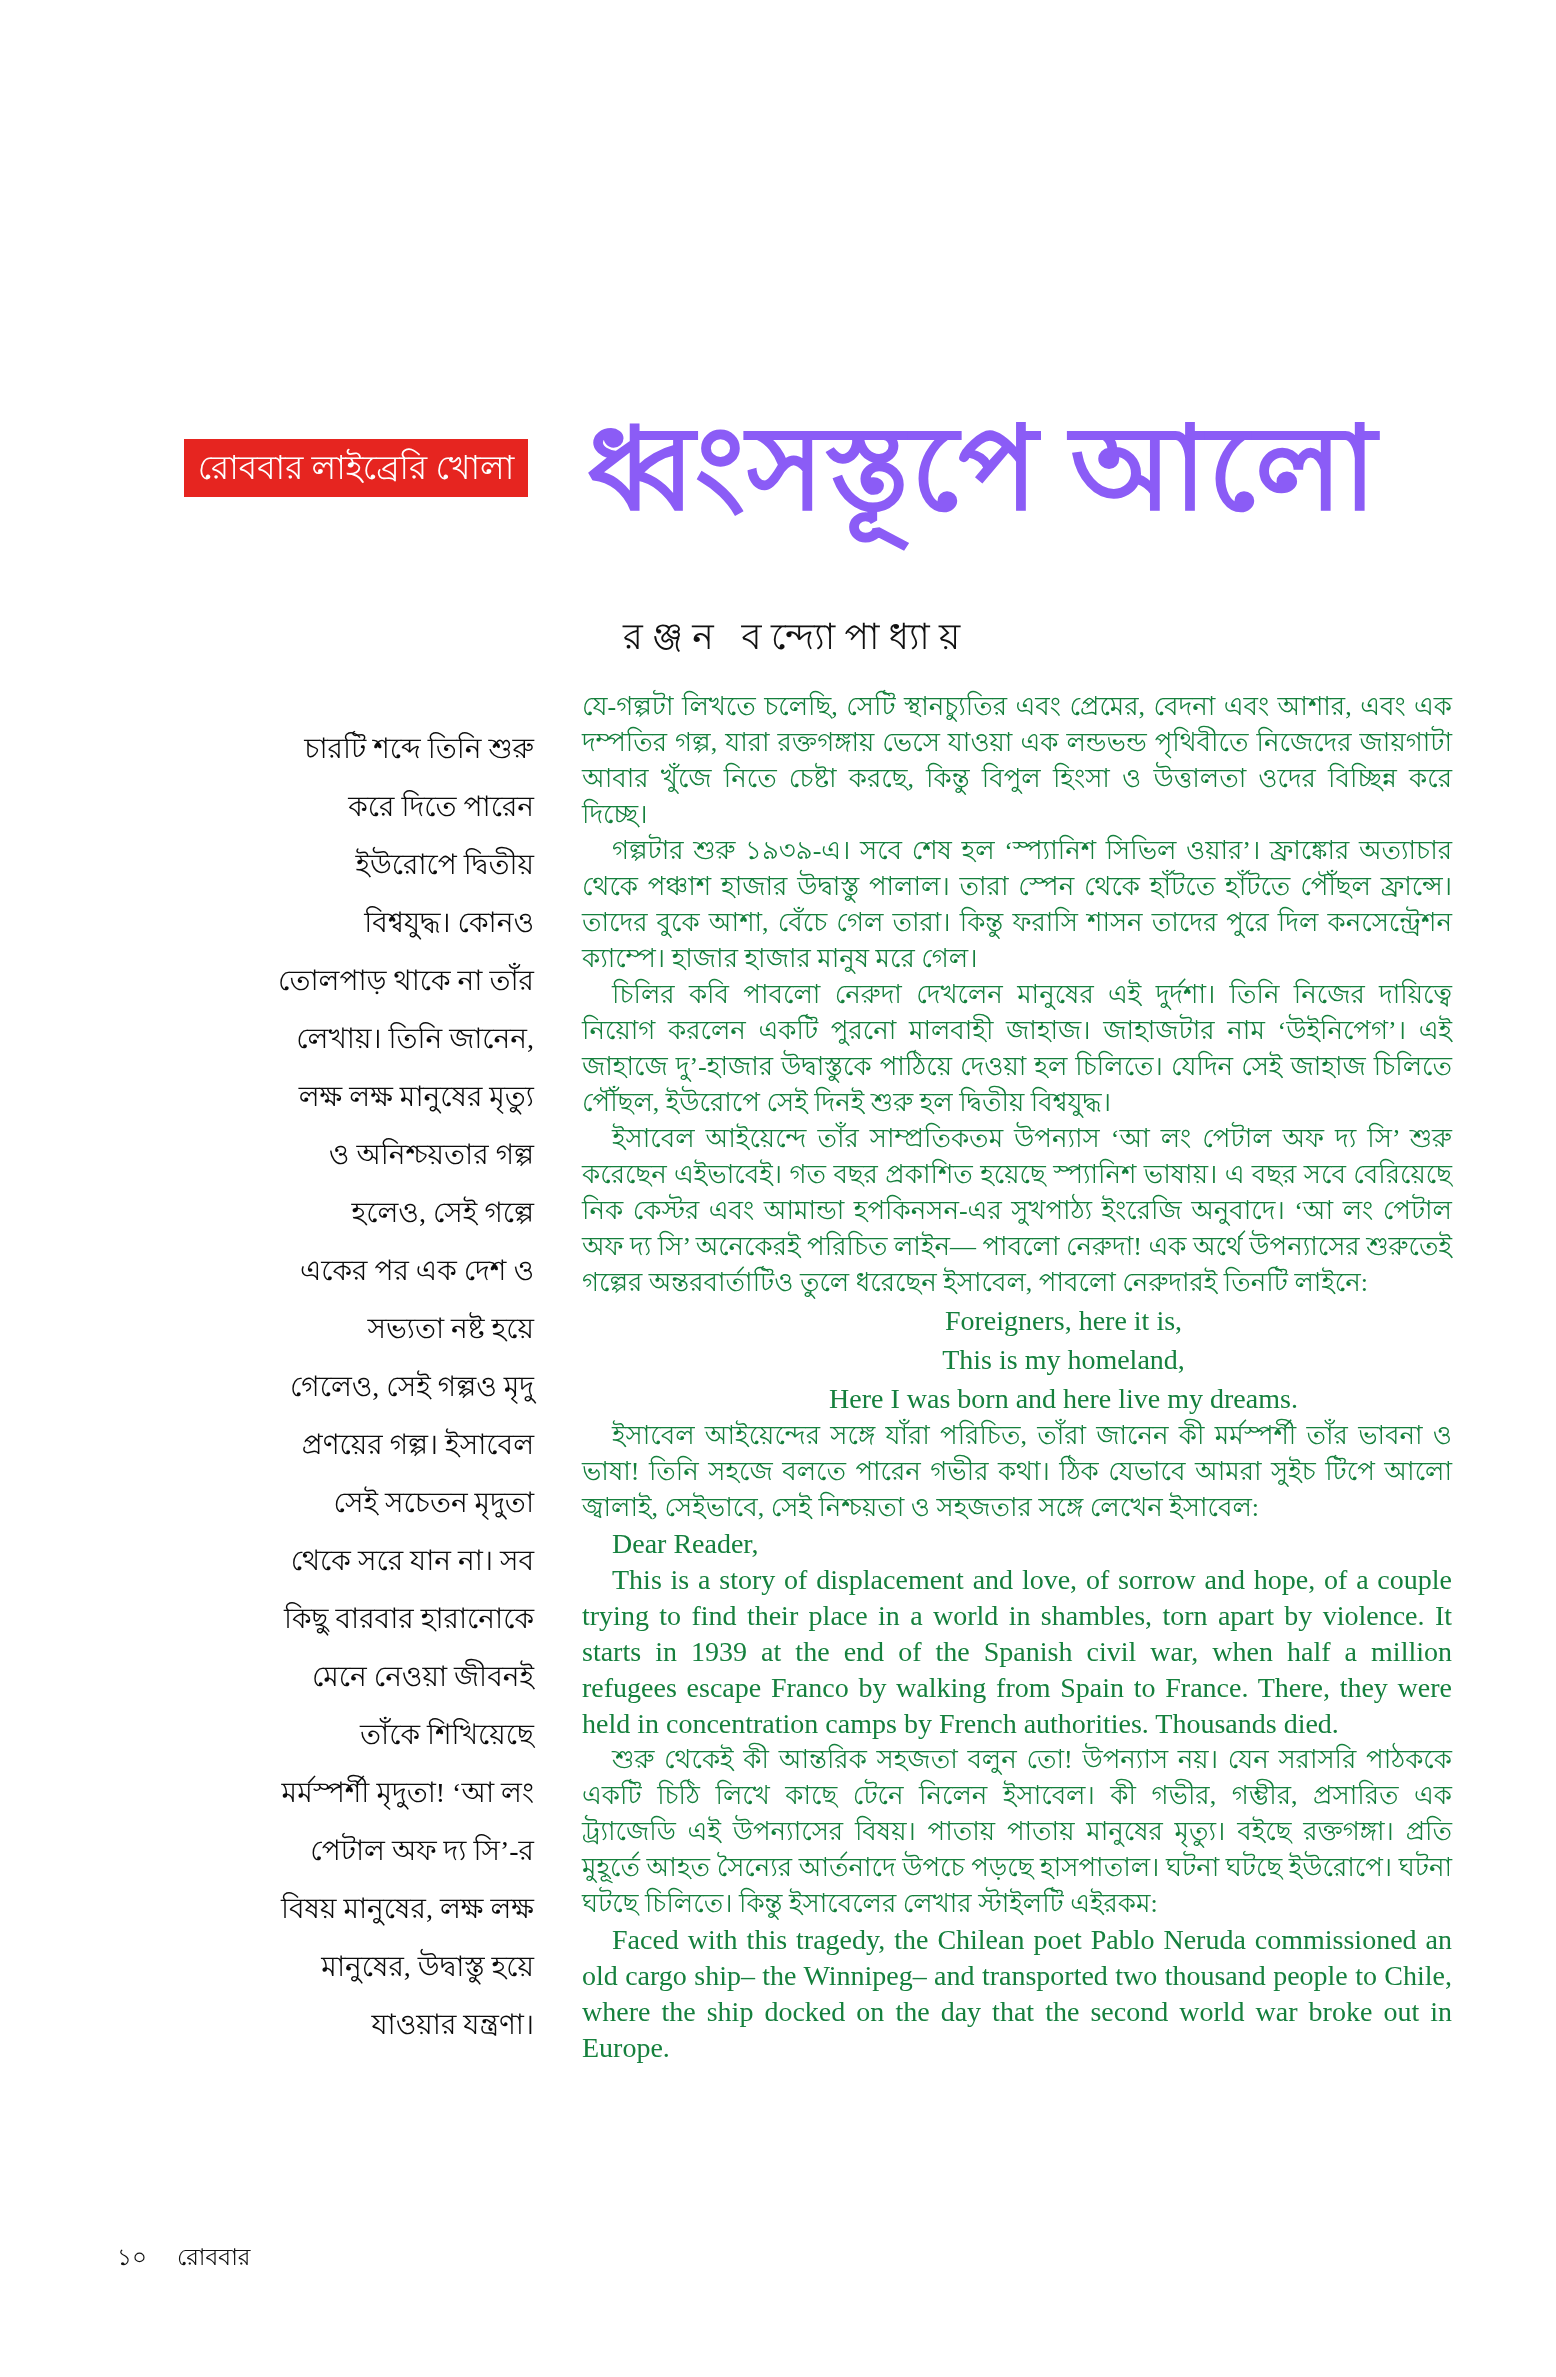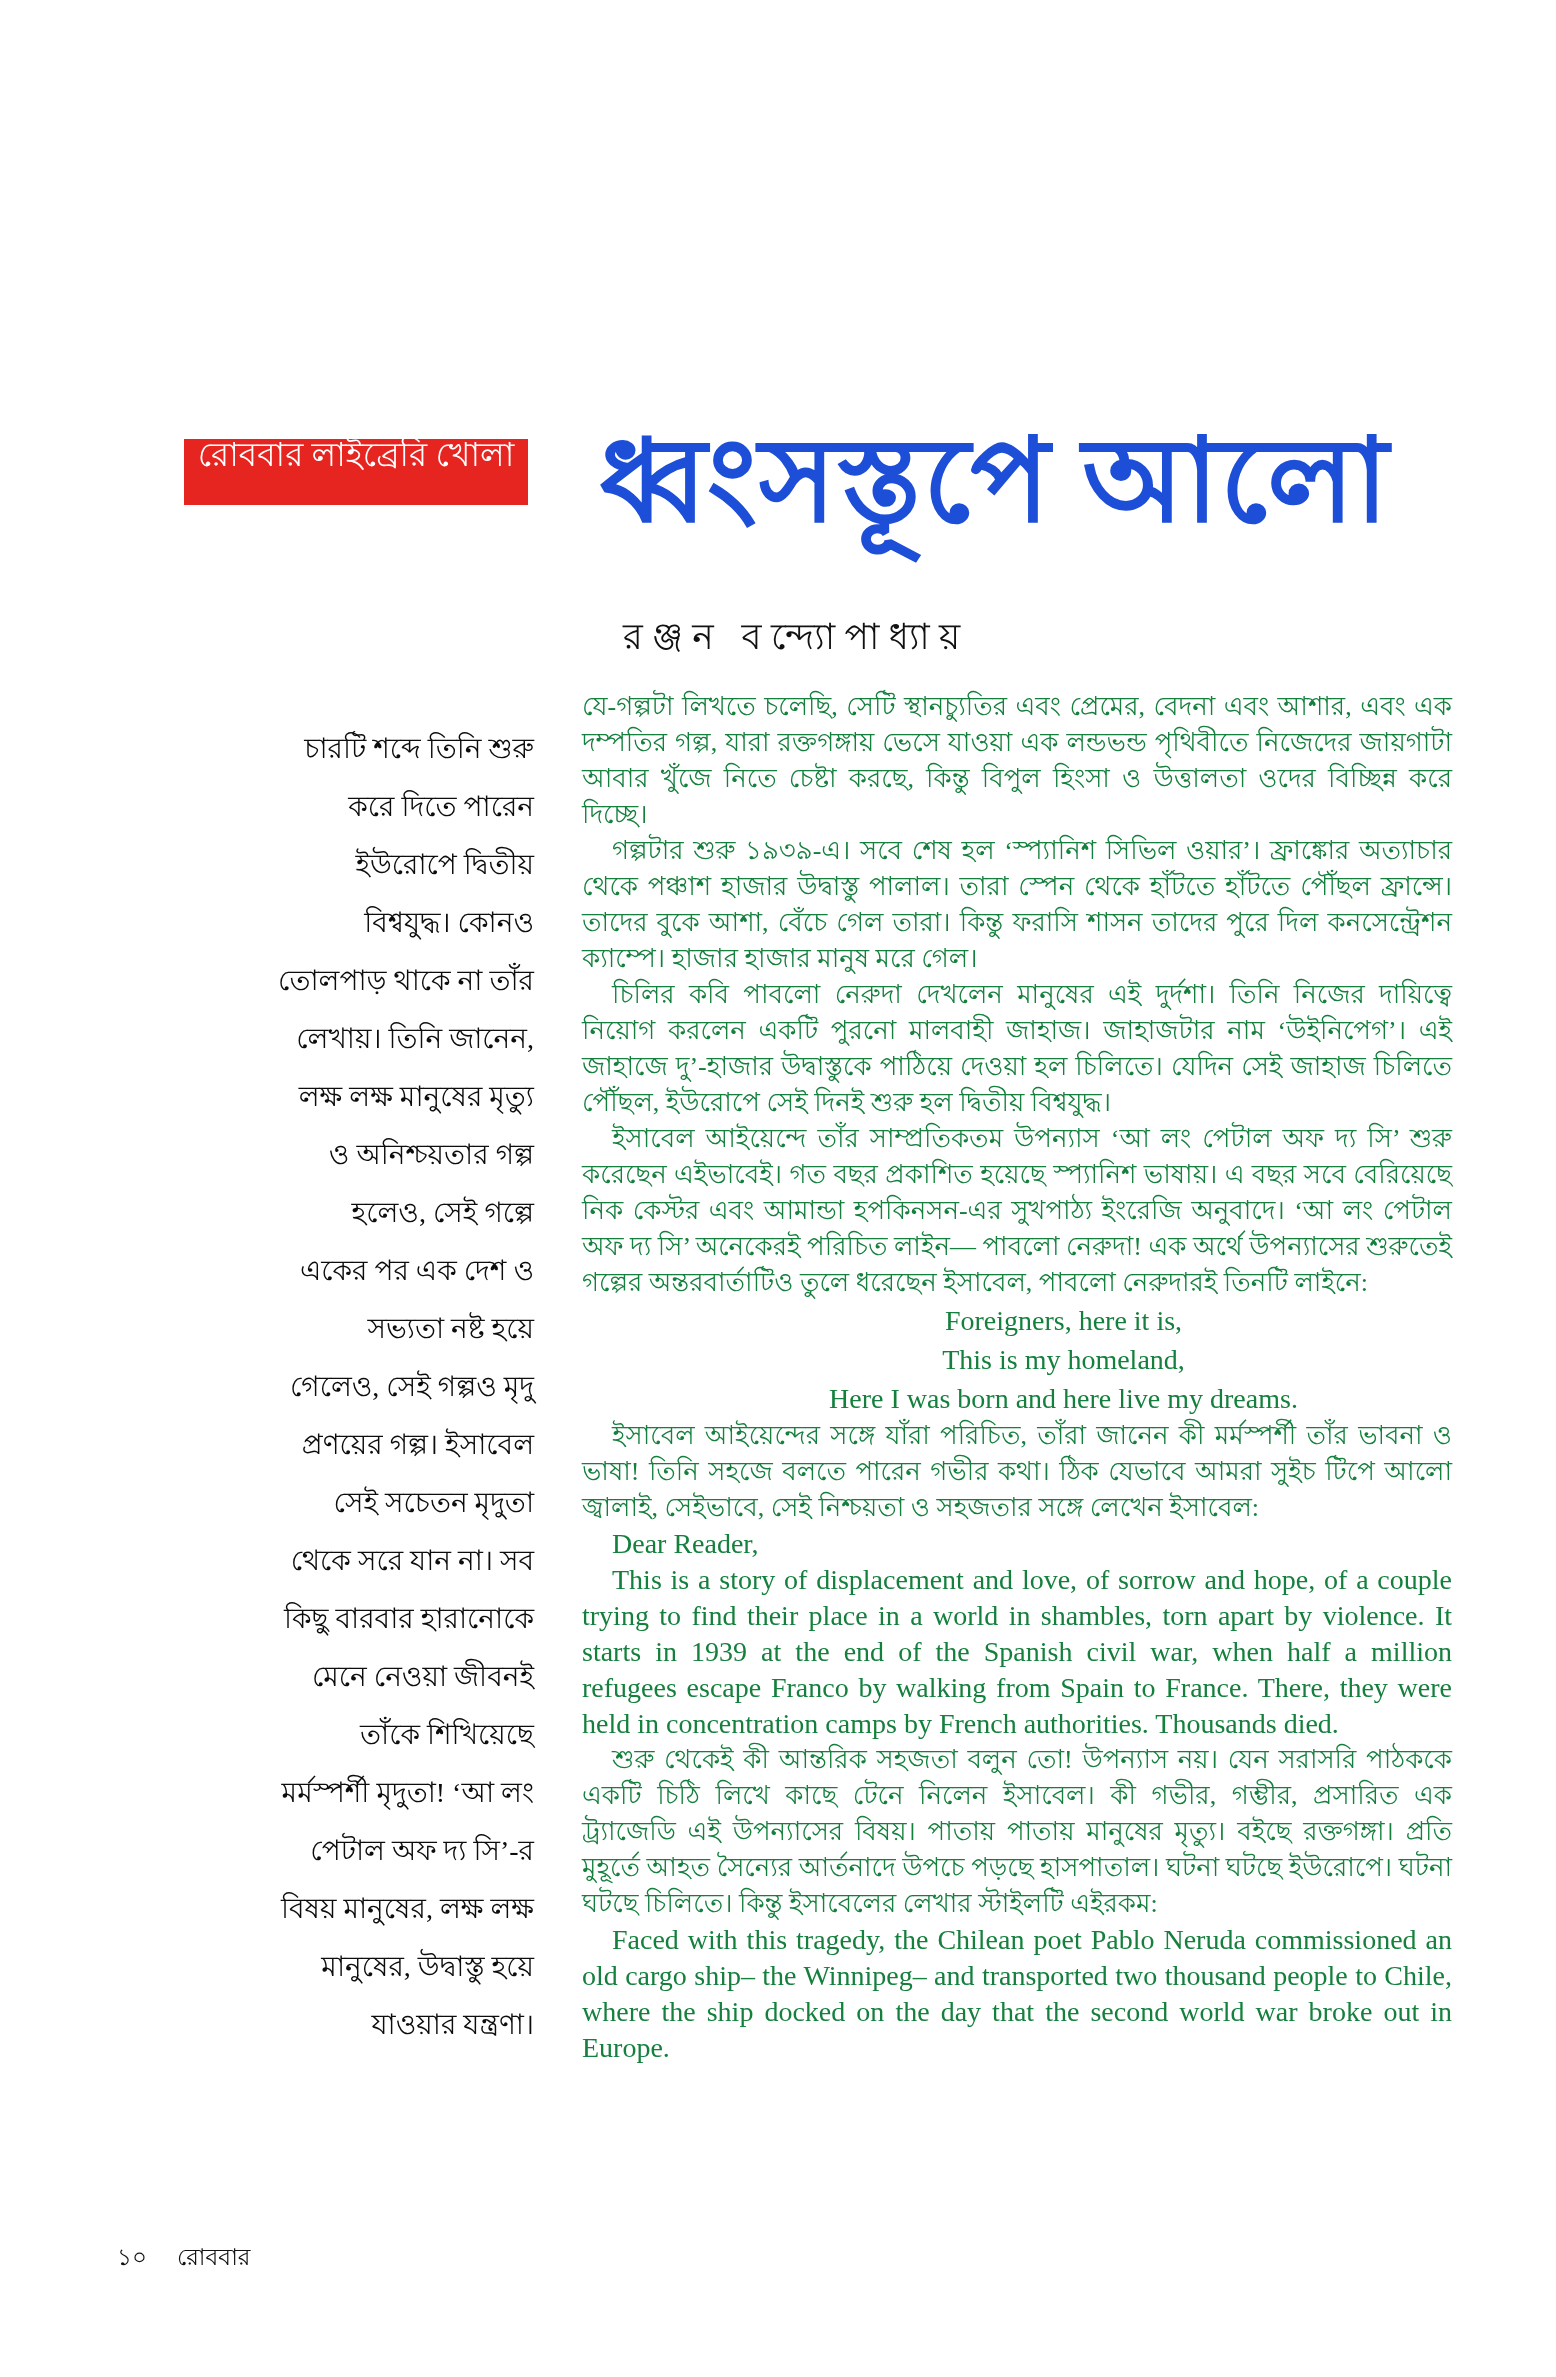--- a/index.html
+++ b/index.html
@@ -6,30 +6,30 @@
   .page{
     position:relative;
     width:1557px;height:2377px;
     background:#ffffff;
     font-family:"Liberation Serif","DejaVu Serif",serif;
     color:#0d0d0d;
     overflow:hidden;
   }
   .kicker-badge{
     position:absolute;left:184px;top:439px;
-    width:344px;height:66px;
+    width:344px;height:58px;
     background:#e62520;
-    display:flex;justify-content:center;
+    display:flex;align-items:center;justify-content:center;
   }
   .kicker-badge span{
     color:#ffffff;font-size:33px;line-height:1;font-weight:500;
   }
   .headline{
-    position:absolute;left:583px;top:399px;margin:16px;
-    font-size:117px;line-height:1.15;font-weight:700;color:#1d4ed8;
+    position:absolute;left:583px;top:399px;margin:4px;
+    font-size:117px;line-height:1.15;font-weight:700;color:#8b5cf6;
     white-space:nowrap;letter-spacing:1.6px;
   }
   .author{
     position:absolute;left:582px;top:609px;
     font-size:36px;color:#111111;letter-spacing:0.26em;
     font-weight:500;white-space:nowrap;margin-left:41px;
   }
   .pullquote{
     position:absolute;left:101px;top:720px;width:433px;
     font-size:28px;line-height:58px;

